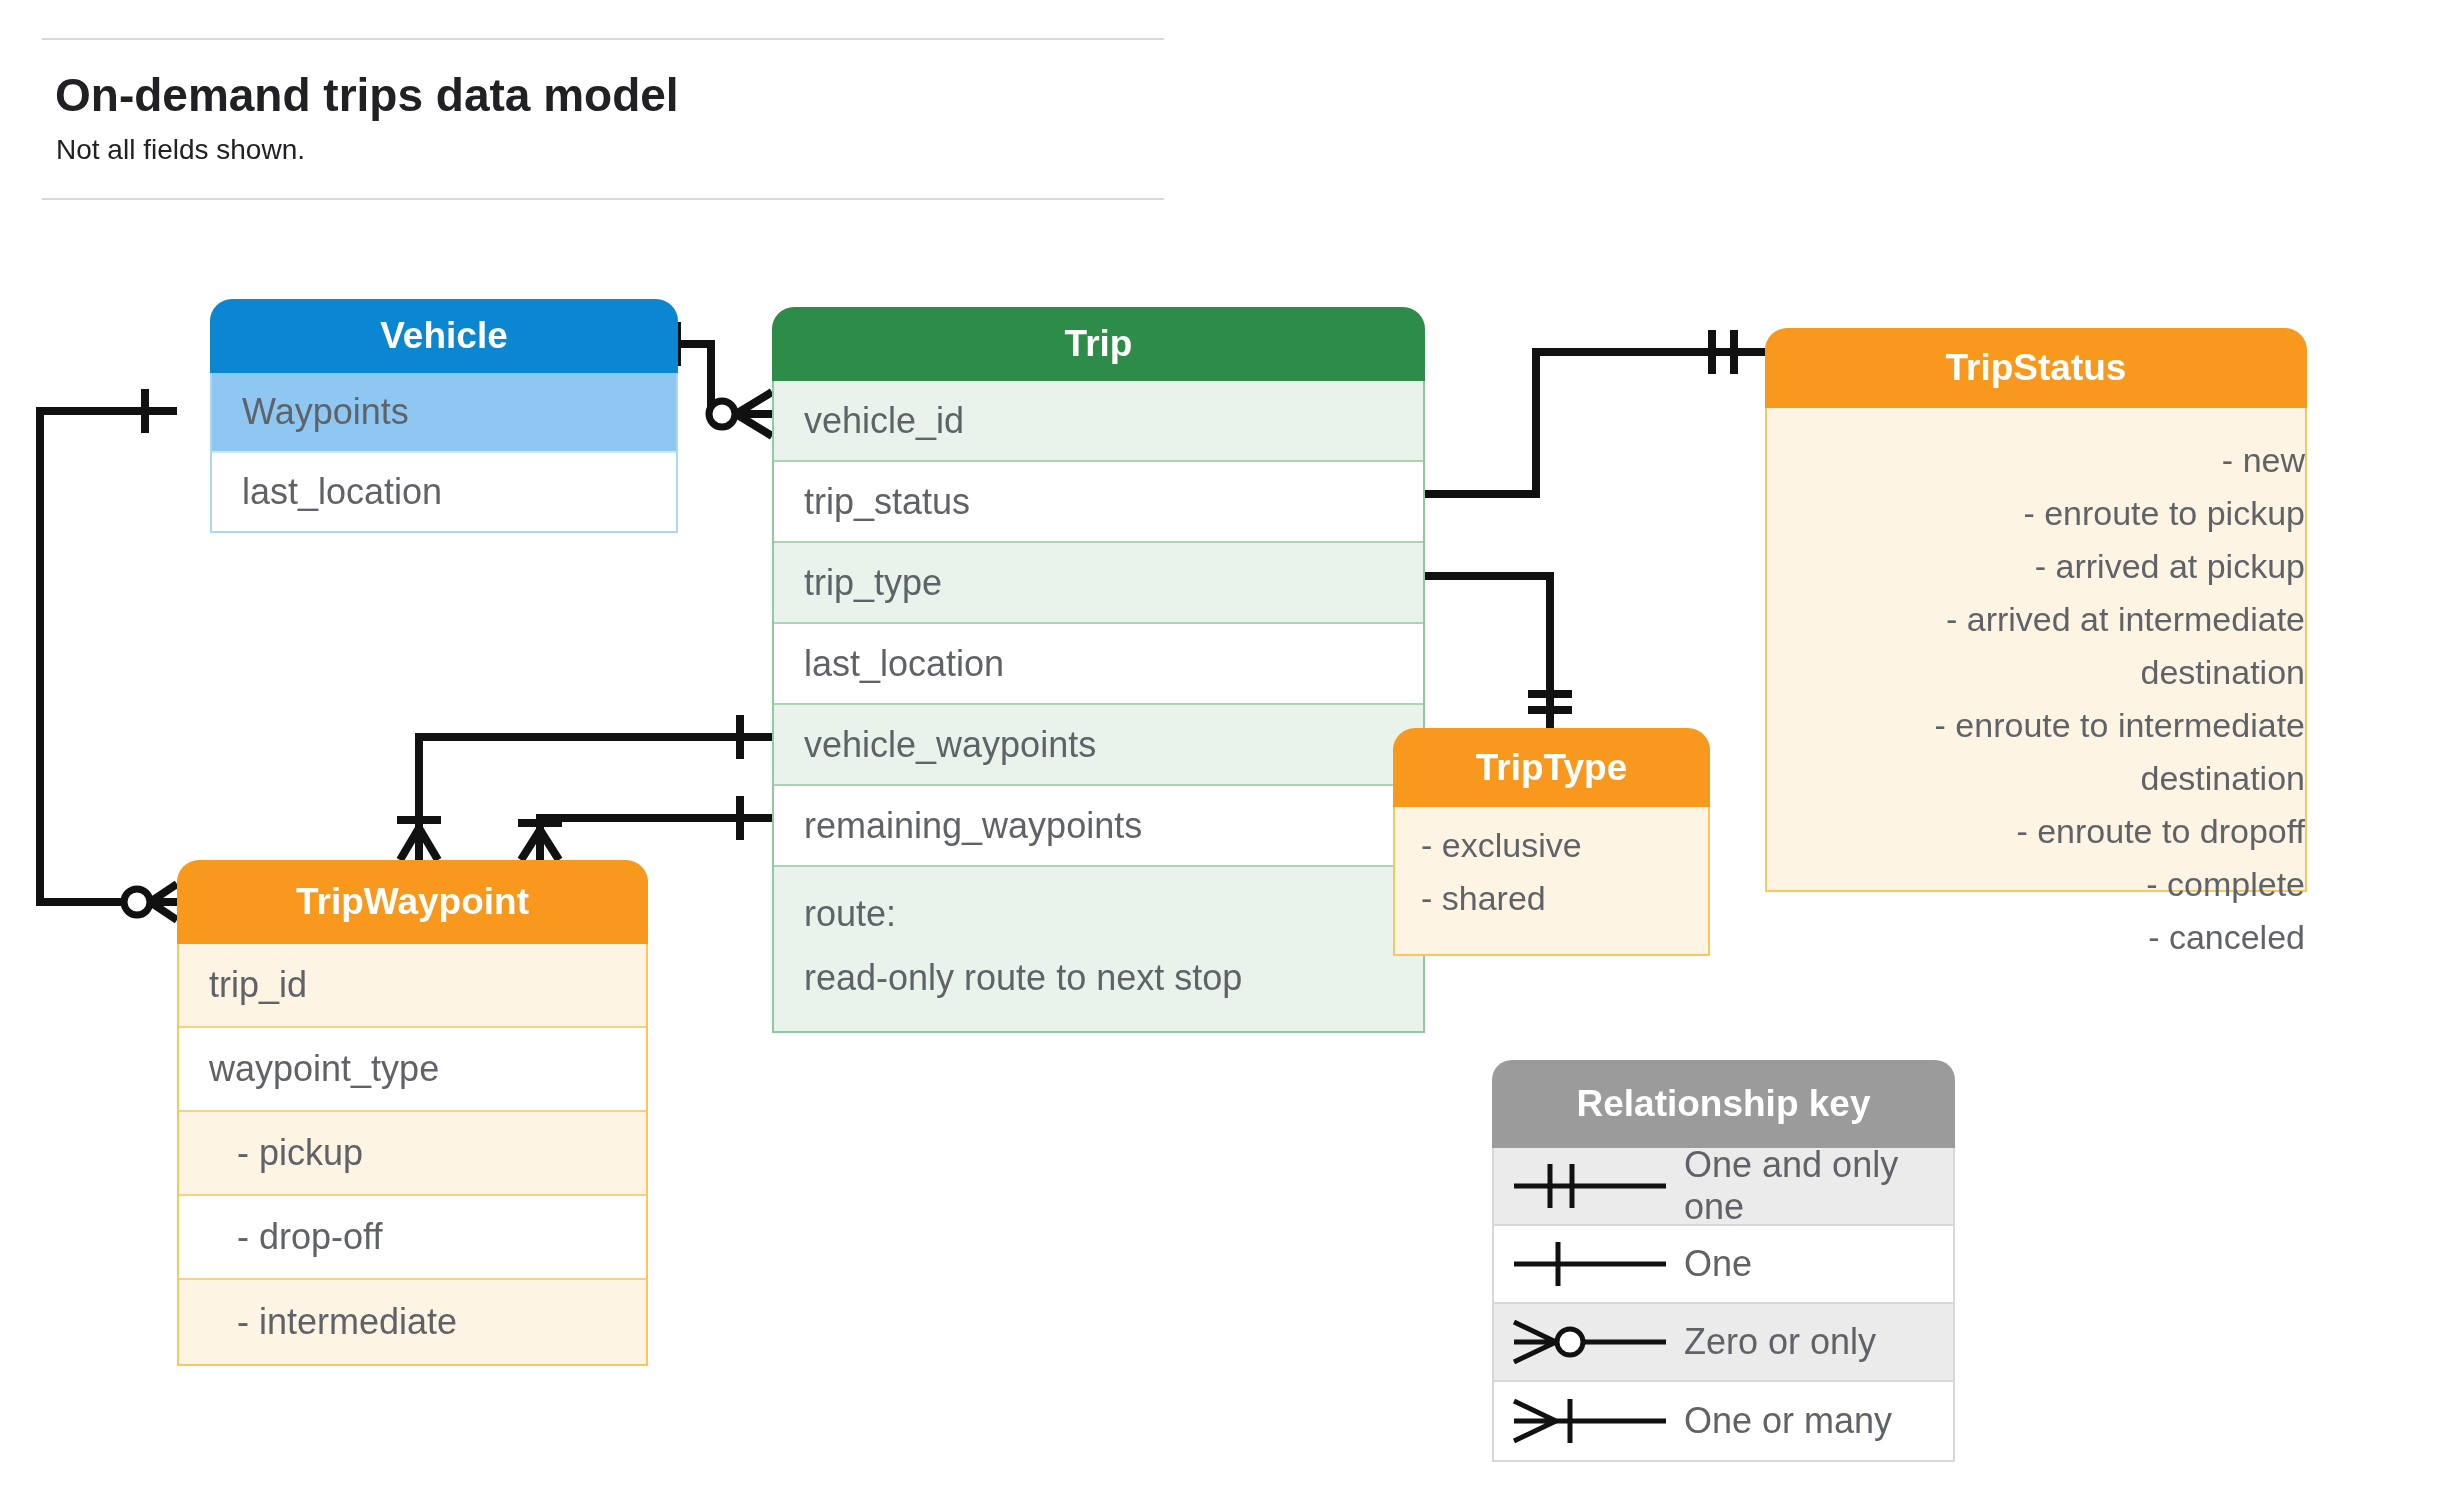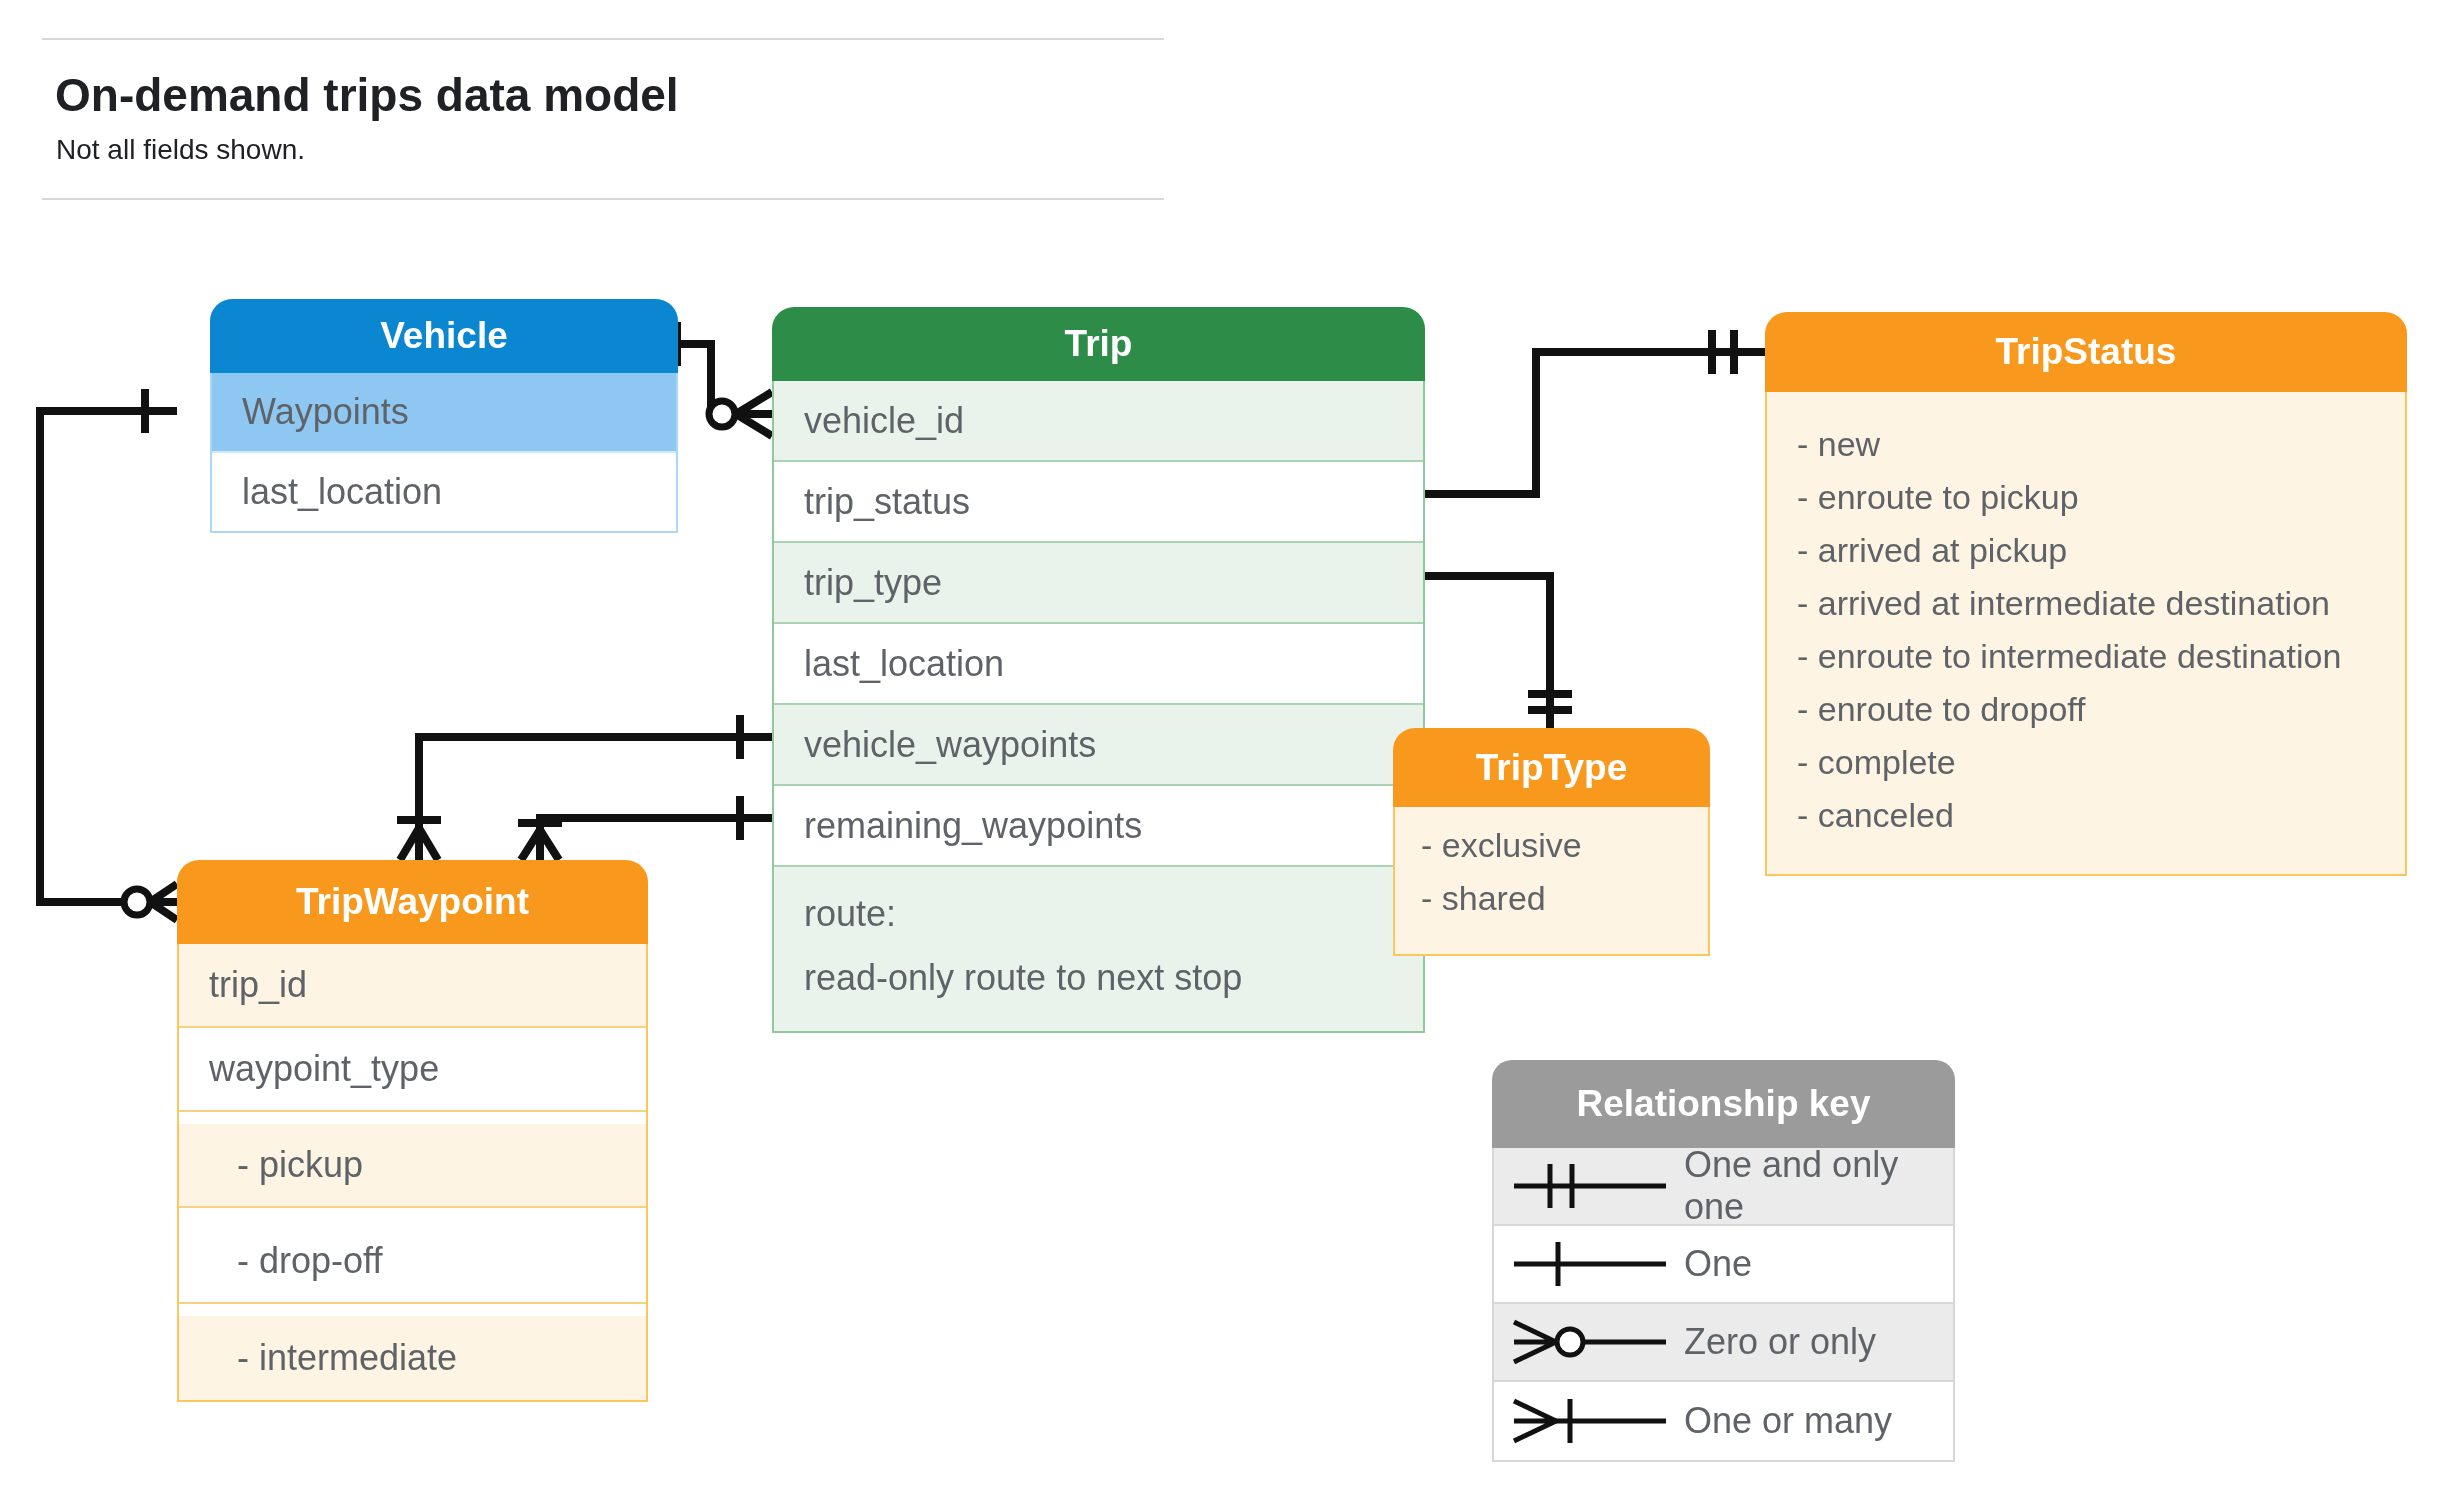--- a/index.html
+++ b/index.html
@@ -34,36 +34,36 @@
   .trip .row:last-child{border-bottom:none;}
   .row.g-lt{background:#e9f3ec;}
   .row.g-wh{background:#fff;}
   .trip .row.route{height:164px;flex-direction:column;align-items:flex-start;
                    justify-content:flex-start;padding-top:15px;line-height:64px;}
 
   
   .o-head{background:#f8991d;}
   .o-body{background:#fdf4e4;border:2px solid #fbc65e;border-top:none;
           font-size:34px;color:#5f6368;}
-  .tripstatus{left:1765px;top:312px;width:642px;}
+  .tripstatus{left:1765px;top:328px;width:542px;text-align:right;}
   .tripstatus .ehead{height:80px;}
   .tripstatus .o-body{height:456px;padding:26px 0 0 30px;line-height:53px;}
   .triptype{left:1393px;top:728px;width:317px;}
   .triptype .ehead{height:79px;}
   .triptype .o-body{height:135px;padding:12px 0 0 26px;line-height:53px;}
 
   
   .tripwaypoint{left:177px;top:860px;width:471px;}
   .tripwaypoint .ehead{height:84px;background:#f8991d;}
   .tripwaypoint .ebody{border:2px solid #fbc65e;border-top:none;}
   .tripwaypoint .row{height:84px;border-bottom:2px solid #fad27f;}
   .tripwaypoint .row:last-child{border-bottom:none;}
   .row.o-lt{background:#fdf4e4;}
   .row.o-wh{background:#fff;}
-  .row.sub{padding-left:58px;margin-top:12px;}
+  .row.sub{padding-left:58px;}
 
   
   .legend{position:absolute;left:1492px;top:1060px;width:463px;}
   .legend .lhead{height:88px;background:#9b9b9b;border-radius:20px 20px 0 0;
                  display:flex;align-items:center;justify-content:center;
                  color:#fff;font-weight:700;font-size:37px;}
   .legend .lbody{border:2px solid #d7d7d7;border-top:none;box-sizing:border-box;}
   .legend .lrow{box-sizing:border-box;height:78px;display:flex;align-items:center;
                 border-bottom:2px solid #d7d7d7;font-size:36px;color:#5f6368;}
   .legend .lrow:last-child{border-bottom:none;}

